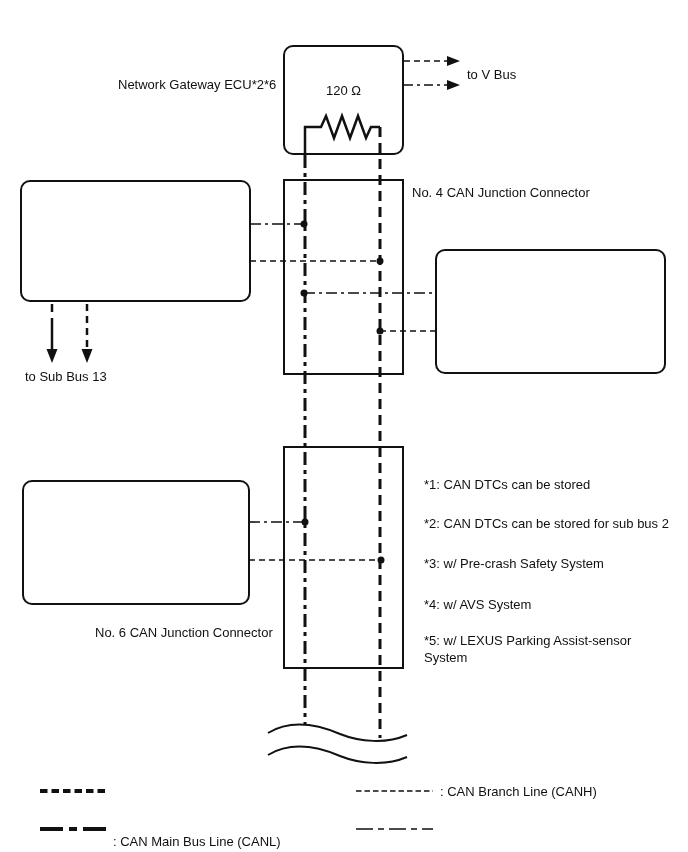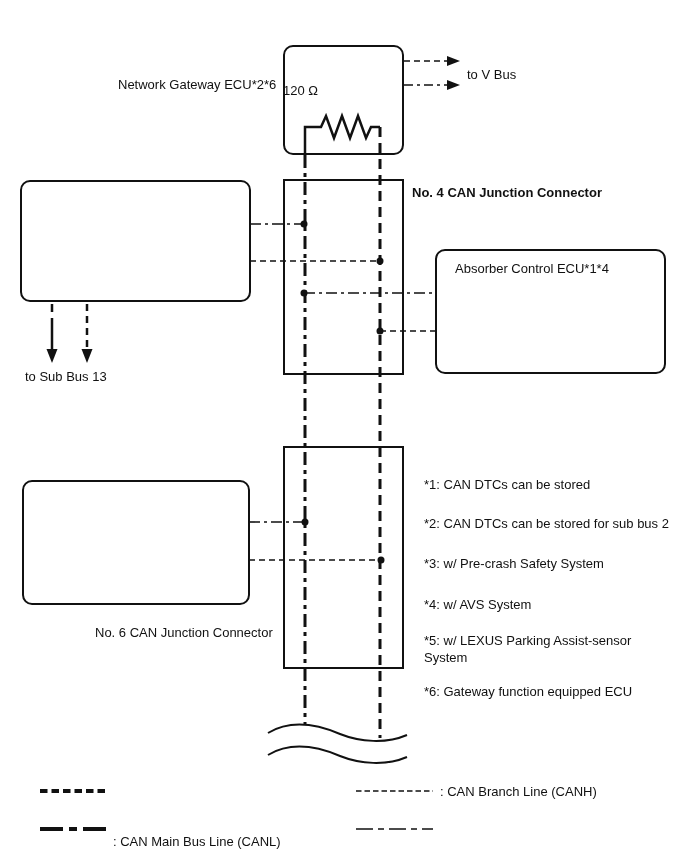--- a/index.html
+++ b/index.html
@@ -60,30 +60,28 @@
   </svg>
 
   <div class="box rounded" style="left:283px;top:33px;width:121px;height:110px;"></div>
   <div class="box" style="left:283px;top:167px;width:121px;height:196px;"></div>
   <div class="box rounded" style="left:20px;top:168px;width:231px;height:122px;background:#fff;"></div>
   <div class="box rounded" style="left:435px;top:237px;width:231px;height:125px;background:#fff;"></div>
   <div class="box rounded" style="left:22px;top:468px;width:228px;height:125px;background:#fff;"></div>
   <div class="box" style="left:283px;top:434px;width:121px;height:223px;"></div>
 
   <div class="lbl" style="left:118px;top:64px;">Network Gateway ECU*2*6</div>
-  <div class="lbl" style="left:283px;top:70px;width:121px;text-align:left;">120 Ω</div>
+  <div class="lbl" style="left:283px;top:70px;width:121px;text-align:center;">120 Ω</div>
   <div class="lbl" style="left:467px;top:54px;">to V Bus</div>
-  <div class="lbl" style="left:412px;top:172px;font-weight:bold;">No. 4 CAN Junction Connector</div>
-  <div class="lbl" style="left:455px;top:248px;">Absorber Control ECU*1*4</div>
+  <div class="lbl" style="left:412px;top:172px;">No. 4 CAN Junction Connector</div>
   <div class="lbl" style="left:25px;top:356px;">to Sub Bus 13</div>
   <div class="lbl" style="left:95px;top:612px;">No. 6 CAN Junction Connector</div>
 
   <div class="lbl" style="left:424px;top:464px;">*1: CAN DTCs can be stored</div>
   <div class="lbl" style="left:424px;top:503px;">*2: CAN DTCs can be stored for sub bus 2</div>
   <div class="lbl" style="left:424px;top:543px;">*3: w/ Pre-crash Safety System</div>
   <div class="lbl" style="left:424px;top:584px;">*4: w/ AVS System</div>
   <div class="lbl wrap" style="left:424px;top:620px;width:222px;">*5: w/ LEXUS Parking Assist-sensor System</div>
-  <div class="lbl" style="left:424px;top:671px;">*6: Gateway function equipped ECU</div>
 
   <div class="lbl" style="left:440px;top:771px;">: CAN Branch Line (CANH)</div>
   <div class="lbl" style="left:113px;top:809px;margin-top:12px;">: CAN Main Bus Line (CANL)</div>
 
 </div>
 
 </body></html>

